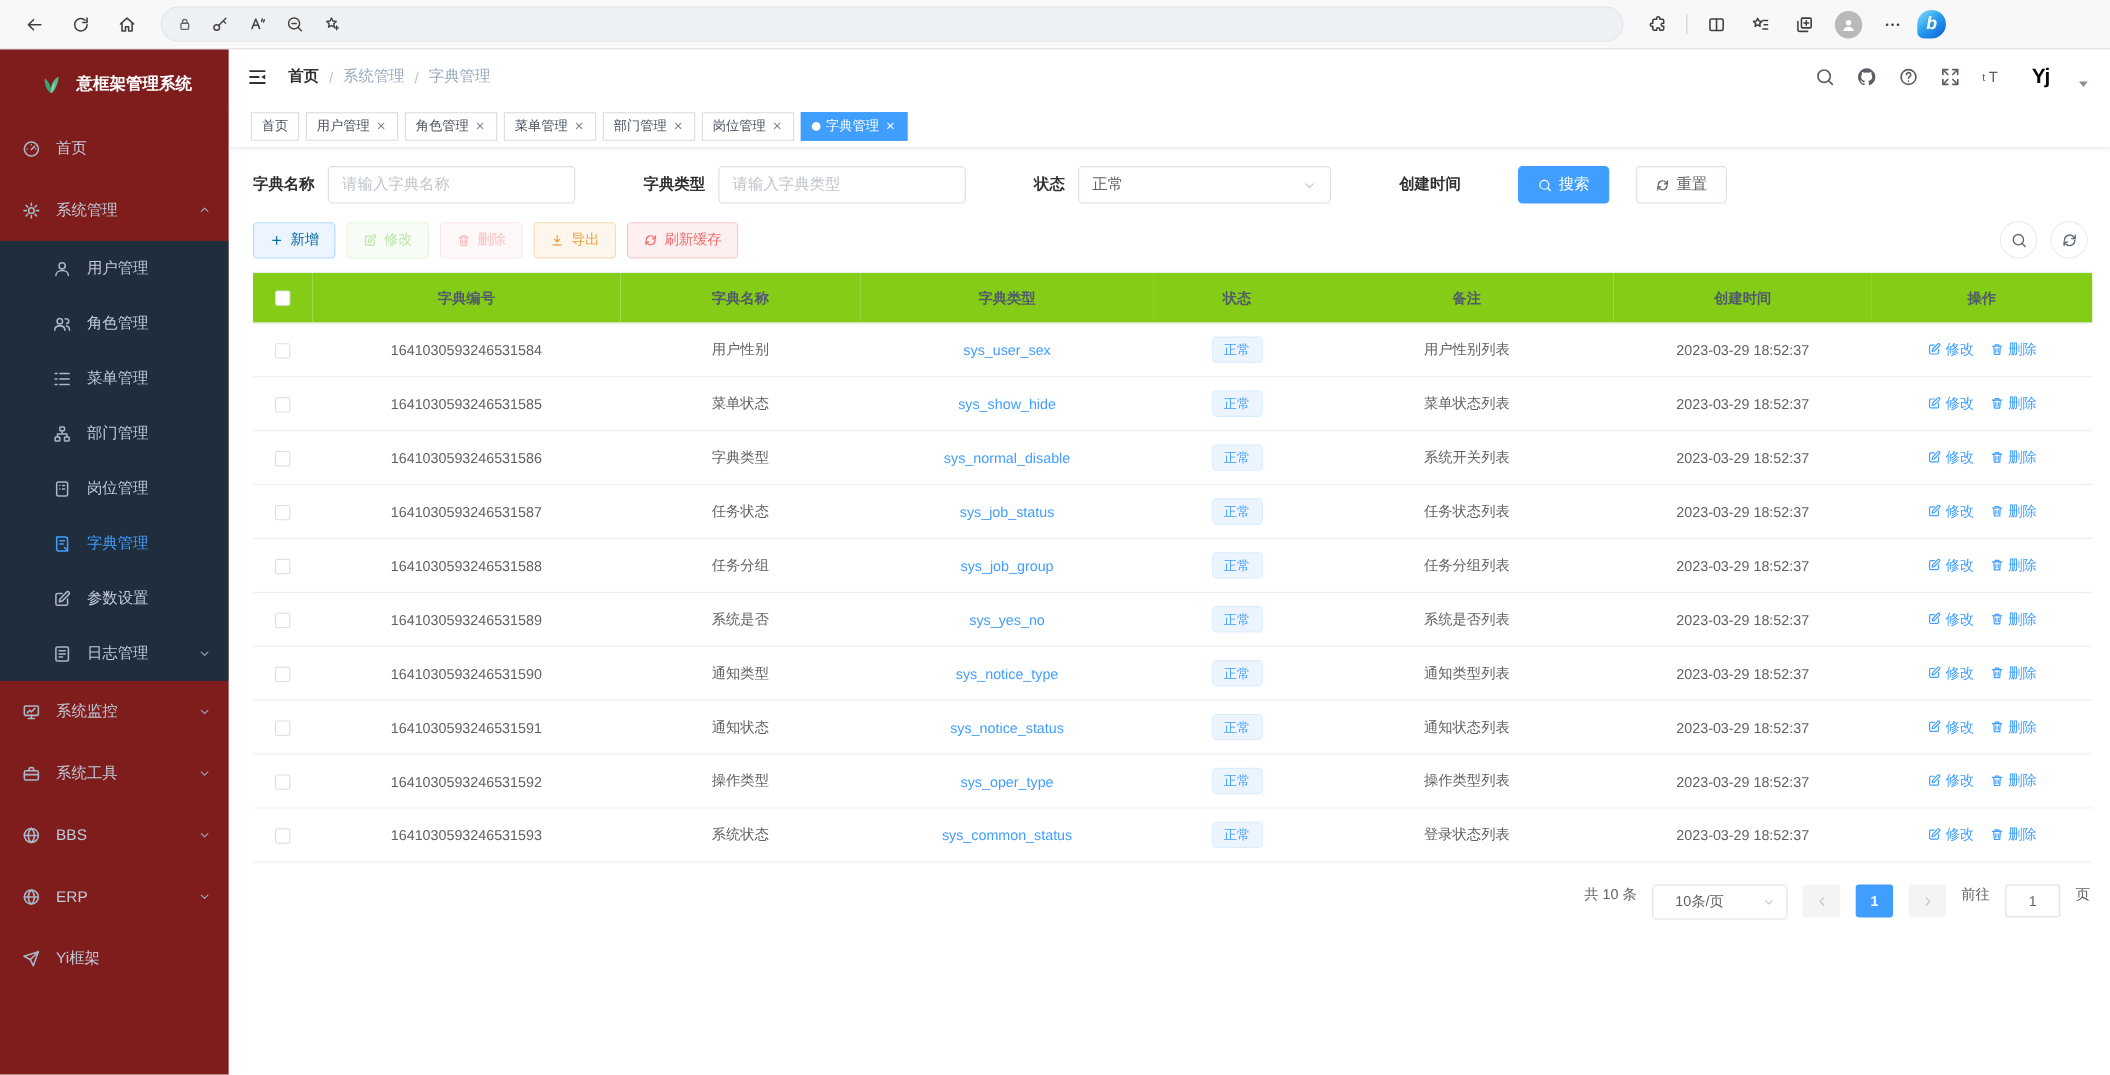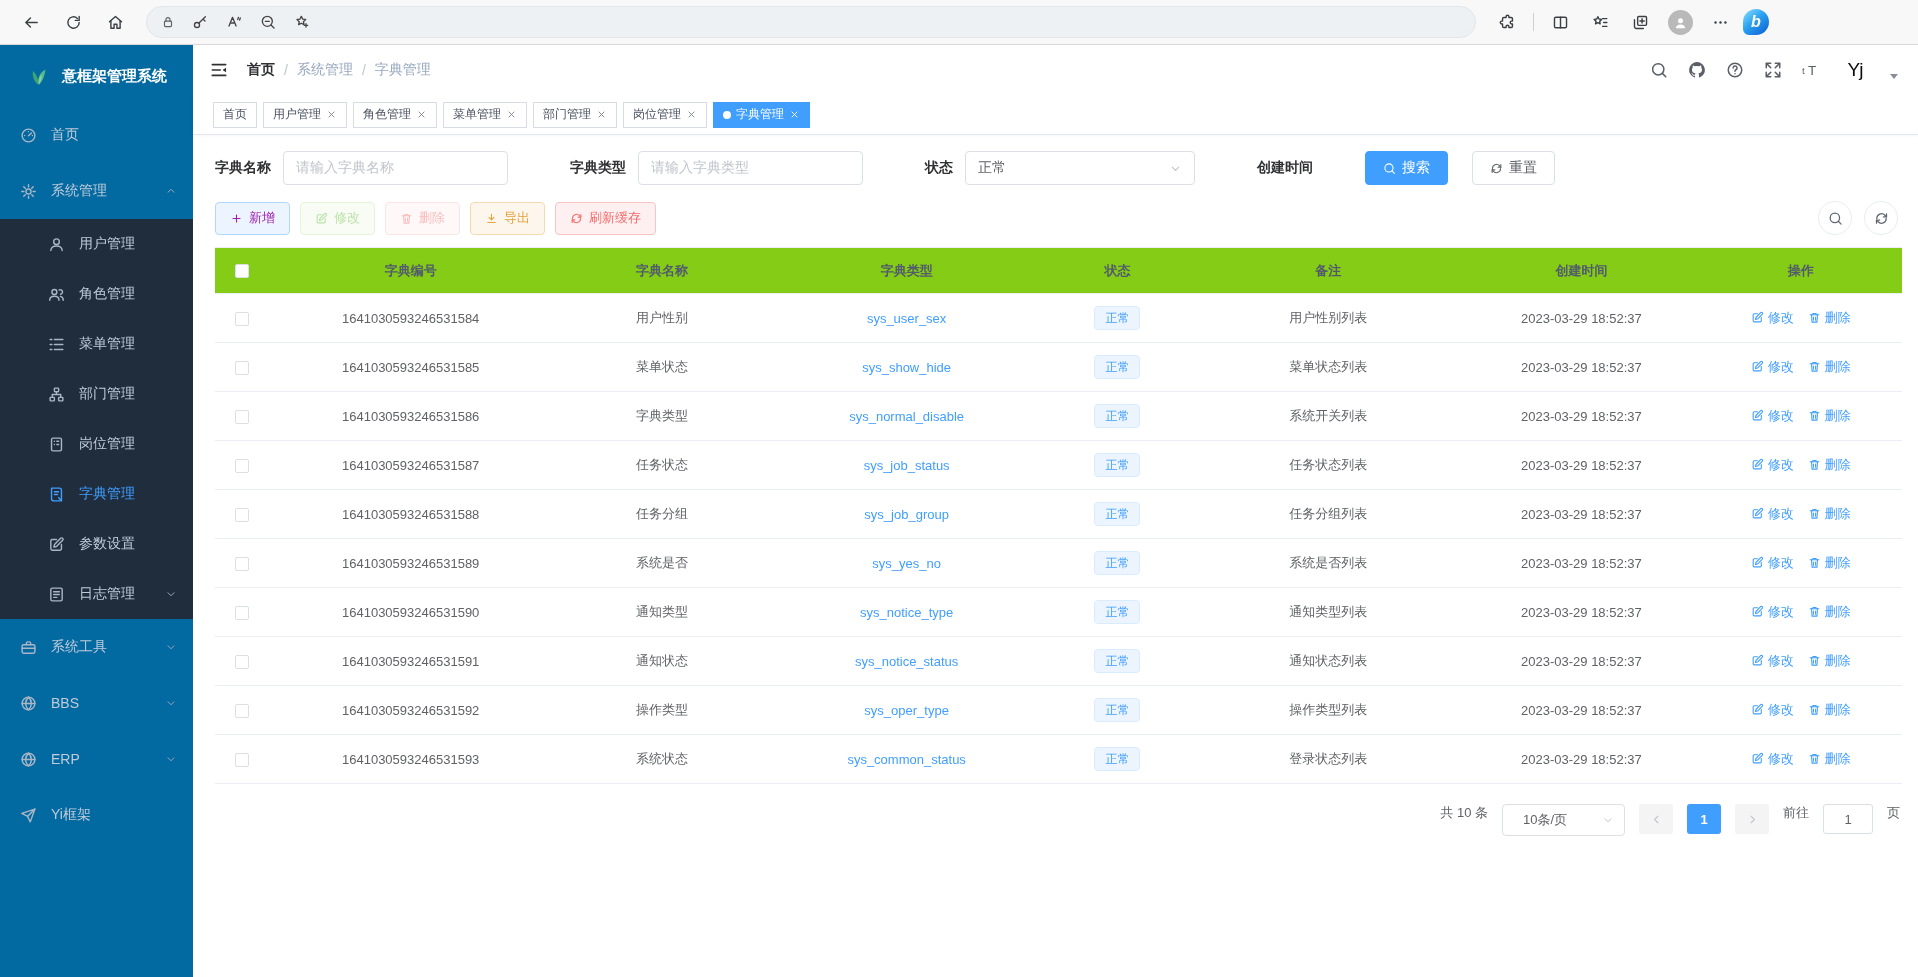--- a/index.html
+++ b/index.html
@@ -16,42 +16,42 @@
   .pill-right{display:flex;align-items:center;gap:4px}
   .pill-right .b-icon{width:30px;height:30px;font-size:16px;color:#444}
   .tb-right{display:flex;align-items:center;gap:6px}
   .tb-right .b-icon{font-size:17px;color:#3c4043}
   .v-div{width:1px;height:18px;background:#cfcfcf;margin:0 3px}
   .profile-badge{width:25px;height:25px;border-radius:50%;background:#b9b9b9;color:#fff;display:flex;align-items:center;justify-content:center;font-size:15px;overflow:hidden}
   .bing{width:26px;height:26px;border-radius:50% 50% 50% 6px;background:linear-gradient(140deg,#8fe0ff 0%,#2aa2ef 45%,#0b5ad4 100%);color:#fff;font-weight:700;font-size:16px;display:flex;align-items:center;justify-content:center;font-style:italic}
 
   
   .app{flex:1;display:flex;min-height:0}
-  .sidebar{width:193px;background:#0369a1;color:#bfcbd9;flex:none;overflow:hidden}
+  .sidebar{width:208px;background:#7f1d1d;color:#bfcbd9;flex:none;overflow:hidden}
   .logo-row{height:62px;display:flex;align-items:center;justify-content:center;gap:10px;color:#fff;font-weight:700;font-size:15px}
   .logo-row svg{width:26px;height:26px}
   .m-item{height:56px;display:flex;align-items:center;padding:0 16px 0 20px;gap:14px;font-size:14px;cursor:pointer}
   .m-item .m-ic{font-size:17px;color:#aab6c5}
   .m-item .arrow{margin-left:auto;font-size:12px;color:#9aa8ba}
   .submenu{background:#1f2d3d}
   .submenu .m-item{height:50px;padding-left:48px}
   .m-item.active,.m-item.active .m-ic{color:#409eff}
 
   .main{flex:1;display:flex;flex-direction:column;background:#fff;min-width:0}
 
   
   .navbar{height:50px;display:flex;align-items:center;padding:0 20px 0 16px;flex:none}
   .hamburger{font-size:20px;color:#303133;cursor:pointer}
   .breadcrumb{display:flex;align-items:center;gap:9px;margin-left:18px;font-size:14px}
   .crumb-home{color:#303133;font-weight:700}
   .crumb{color:#97a8be}
   .crumb-sep{color:#c0c4cc}
   .nav-right{margin-left:auto;display:flex;align-items:center;gap:20px}
   .nav-right .n-ic{font-size:18px;color:#5a5e66;cursor:pointer}
-  .avatar{width:30px;height:30px;border-radius:4px;background:#fff;color:#0a0a0a;font-weight:400;font-size:19px;letter-spacing:-1px;display:flex;align-items:center;justify-content:center}
+  .avatar{width:30px;height:30px;border-radius:4px;background:#fff;color:#0a0a0a;font-weight:700;font-size:19px;letter-spacing:-1px;display:flex;align-items:center;justify-content:center}
   .caret-down{width:0;height:0;border-left:4px solid transparent;border-right:4px solid transparent;border-top:5px solid #8a8f97;margin-top:12px}
 
   
   .tagsbar{height:40px;display:flex;align-items:center;gap:6px;padding:0 16px 0 20px;border-bottom:1px solid #e4e7ed;box-shadow:0 1px 3px rgba(0,0,0,.04);flex:none}
   .tab{height:26px;display:flex;align-items:center;gap:5px;border:1px solid #d8dce5;background:#fff;color:#495060;font-size:12px;padding:0 9px;cursor:pointer;white-space:nowrap}
   .tab .close{font-size:11px;color:#7b8190}
   .tab.active{background:#409eff;border-color:#409eff;color:#fff}
   .tab.active .close{color:#fff}
   .tab .dot{width:8px;height:8px;border-radius:50%;background:#fff;flex:none}
 
@@ -69,21 +69,21 @@
   .inp.date{width:250px;gap:8px;justify-content:space-between}
   .inp.date .cal{color:#c0c4cc;font-size:15px}
   .btn{height:34px;border-radius:4px;border:1px solid #dcdfe6;background:#fff;color:#606266;font-size:14px;display:inline-flex;align-items:center;gap:6px;padding:0 17px;cursor:pointer;font-family:inherit}
   .btn .bic{font-size:13px}
   .btn.primary{background:#409eff;border-color:#409eff;color:#fff}
   .btn.reset{margin-left:24px}
 
   .toolbar{display:flex;align-items:center;gap:10px;margin-bottom:12px}
   .tb{height:33px;border-radius:4px;font-size:13px;display:inline-flex;align-items:center;gap:6px;padding:0 14px;cursor:pointer;font-family:inherit;border:1px solid transparent}
   .tb .bic{font-size:13px}
-  .tb.v-primary{background:#ecf5ff;border-color:#b3d8ff;color:#a21caf}
+  .tb.v-primary{background:#ecf5ff;border-color:#b3d8ff;color:#0369a1}
   .tb.v-success{background:#f0f9eb;border-color:#c2e7b0;color:#67c23a}
   .tb.v-danger{background:#fef0f0;border-color:#fbc4c4;color:#f56c6c}
   .tb.v-warning{background:#fdf6ec;border-color:#f5dab1;color:#e6a23c}
   .tb.disabled{opacity:.45;cursor:not-allowed}
   .tool-right{margin-left:auto;display:flex;align-items:center;gap:12px;padding-right:4px}
   .circle-btn{width:34px;height:34px;border-radius:50%;border:1px solid #e9ecf1;background:#fff;color:#5f6672;font-size:15px;display:flex;align-items:center;justify-content:center;cursor:pointer}
 
   
   table{width:100%;border-collapse:collapse;font-size:13px;table-layout:fixed}
   thead th{background:#84cc16;color:#515a6e;font-weight:700;height:46px;border-top:1px solid #ebeef5;border-bottom:1px solid #ebeef5;text-align:center}
@@ -322,20 +322,35 @@
                   <path d="M8 8h8M8 12h8M8 16h4.5"></path>
                 </svg>
               </span>
               <span class="m-label">日志管理</span>
               <span class="arrow">
                 <svg class="ic" viewBox="0 0 24 24" fill="none" stroke="currentColor" stroke-width="2" stroke-linecap="round" stroke-linejoin="round">
                   <path d="M6 9.5l6 6 6-6"></path>
                 </svg>
               </span>
             </div>
+          </div>
+          <div class="m-item">
+            <span class="m-ic">
+              <svg class="ic" viewBox="0 0 24 24" fill="none" stroke="currentColor" stroke-width="2" stroke-linecap="round" stroke-linejoin="round">
+                <rect x="3" y="4" width="18" height="12" rx="1.5"></rect>
+                <path d="M12 16v4M8 20h8"></path>
+                <path d="M7 12.5l3-3 2 2 4.5-4.5"></path>
+              </svg>
+            </span>
+            <span class="m-label">系统监控</span>
+            <span class="arrow">
+              <svg class="ic" viewBox="0 0 24 24" fill="none" stroke="currentColor" stroke-width="2" stroke-linecap="round" stroke-linejoin="round">
+                <path d="M6 9.5l6 6 6-6"></path>
+              </svg>
+            </span>
           </div>
           <div class="m-item">
             <span class="m-ic">
               <svg class="ic" viewBox="0 0 24 24" fill="none" stroke="currentColor" stroke-width="2" stroke-linecap="round" stroke-linejoin="round">
                 <rect x="3" y="8" width="18" height="12" rx="2"></rect>
                 <path d="M9 8V6a2 2 0 0 1 2-2h2a2 2 0 0 1 2 2v2"></path>
                 <path d="M3 13h18"></path>
               </svg>
             </span>
             <span class="m-label">系统工具</span>

